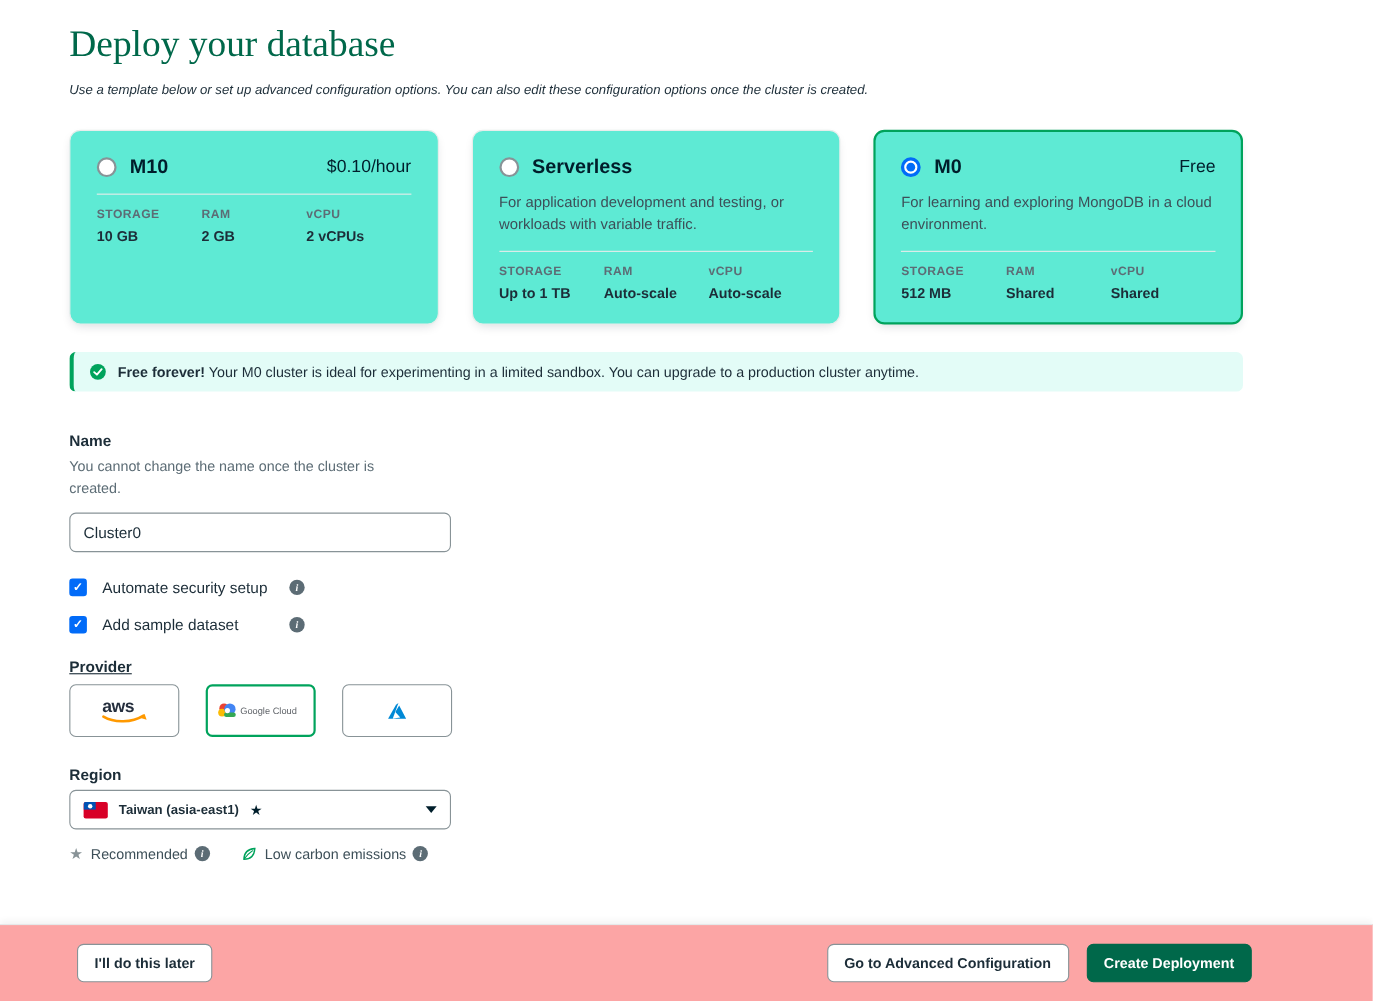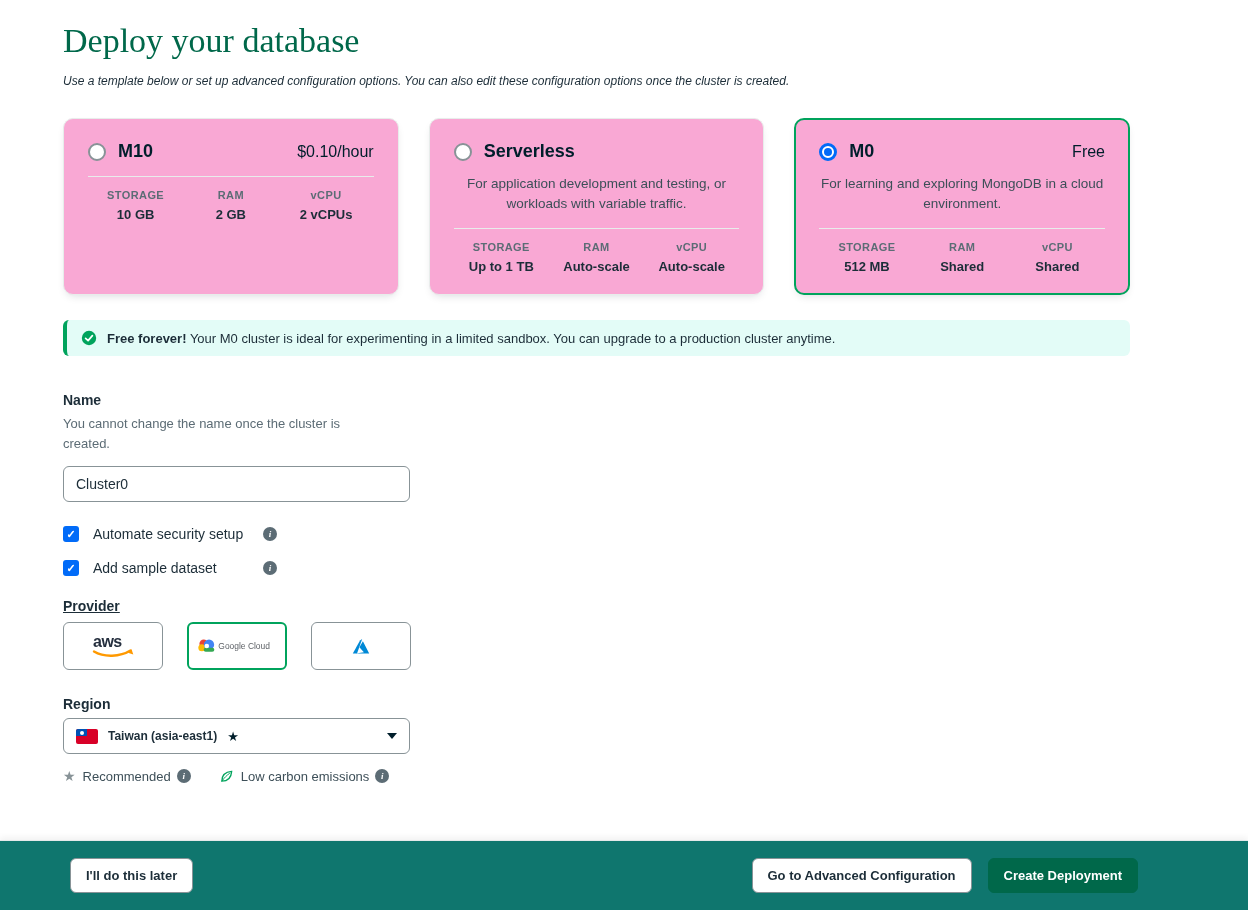--- a/index.html
+++ b/index.html
@@ -16,24 +16,23 @@
   h1.page-title {
     font-family: "Liberation Serif", "DejaVu Serif", serif;
     font-size: 34px; font-weight: 500; color: #00684A;
     margin: 8px 0 14px;
   }
   .subtitle { font-size: 12px; color: #1C2D38; margin: 4px 0 30px; font-style: italic; }
 
   
   .cards { display: flex; gap: 30px; width: 1067px; }
   .card {
-    flex: 1; background: #f9a8d4; border: 1px solid #E8EDEB; border-radius: 10px;
+    flex: 1; background: #5eead4; border: 1px solid #E8EDEB; border-radius: 10px;
     padding: 22px 24px 20px; box-shadow: 0 4px 10px -4px rgba(0,30,43,0.18);
     cursor: pointer;
-    text-align: center;
   }
   .card.selected { border: 2px solid #00A35C; padding: 21px 23px 17px; }
   .card-header { display: flex; align-items: center; gap: 12px; }
   .radio { width: 18px; height: 18px; border-radius: 50%; flex: 0 0 auto; }
   .radio.unchecked { border: 2px solid #889397; background: #fff; }
   .radio.checked { border: 3px solid #016BF8; background: #fff; display: flex; align-items: center; justify-content: center; }
   .radio.checked::after { content: ""; width: 8px; height: 8px; border-radius: 50%; background: #016BF8; }
   .tier-name { font-size: 18px; font-weight: bold; color: #001E2B; }
   .tier-price { margin-left: auto; font-size: 16px; font-weight: normal; color: #001E2B; }
   .tier-desc { font-size: 13.5px; line-height: 1.45; color: #3D4F58; margin: 12px 0 0; min-height: 40px; }
@@ -100,21 +99,21 @@
   .region-star { font-size: 13px; color: #001E2B; }
   .caret { margin-left: auto; width: 0; height: 0; border-left: 5px solid transparent; border-right: 5px solid transparent; border-top: 6px solid #001E2B; }
 
   .legend { display: flex; align-items: center; margin-top: 14px; font-size: 13px; color: #3D4F58; }
   .legend-star { color: #889397; font-size: 14px; margin-right: 7px; }
   .legend-group2 { display: flex; align-items: center; margin-left: 28px; }
   .leaf { margin-right: 7px; }
 
   
   .footer {
-    height: 70px; background: #0f766e; border-top: 1px solid #E5E9EA;
+    height: 70px; background: #fca5a5; border-top: 1px solid #E5E9EA;
     box-shadow: 0 -3px 6px rgba(0,0,0,0.05);
     display: flex; align-items: center; padding: 0 110px 0 70px;
   }
   .footer-right { margin-left: auto; display: flex; gap: 16px; }
   .btn {
     font-family: inherit; font-size: 13px; font-weight: bold; border-radius: 6px;
     padding: 9px 15px; cursor: pointer;
   }
   .btn-secondary { background: #fff; border: 1px solid #889397; color: #1C2D38; }
   .btn-primary { background: #00684A; border: 1px solid #00684A; color: #fff; }

